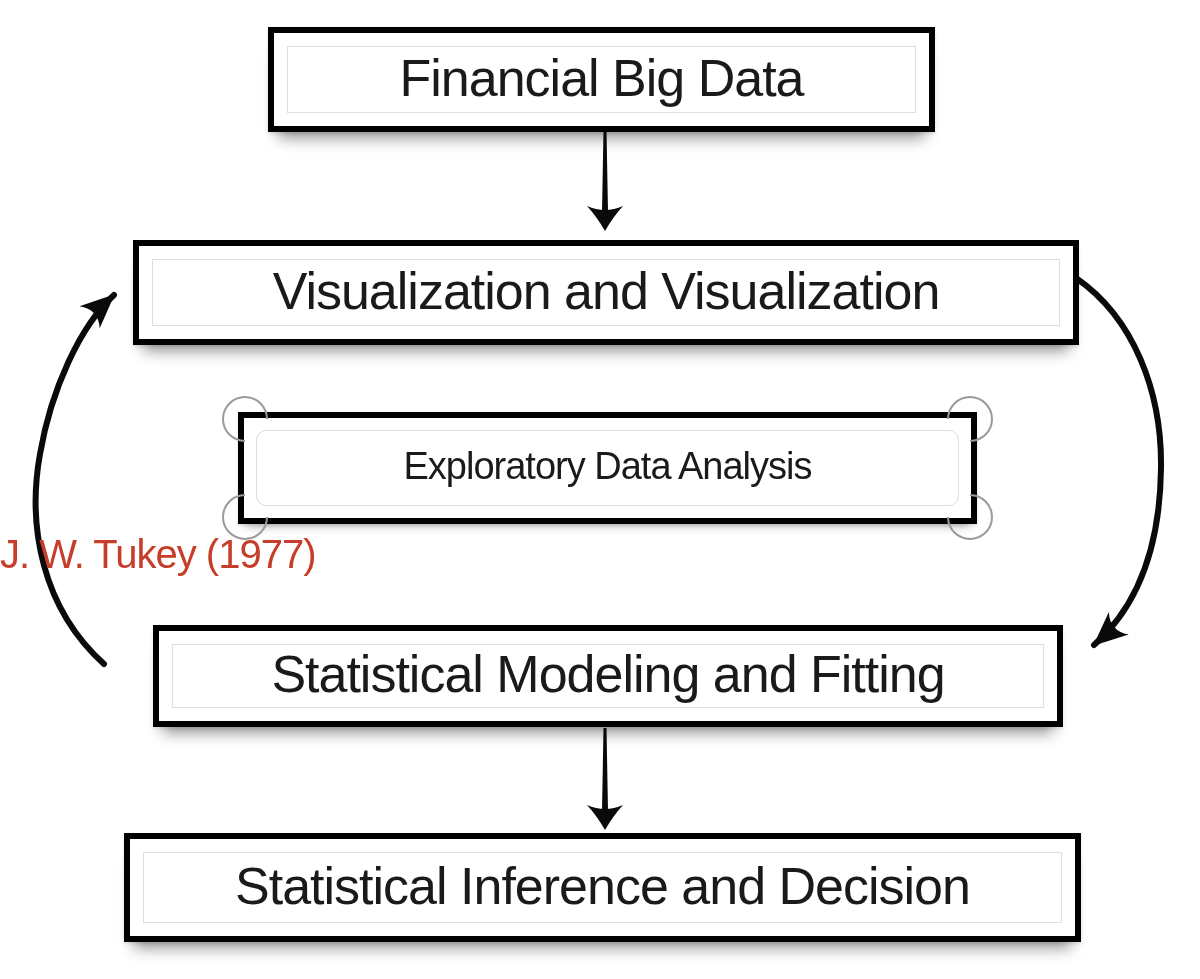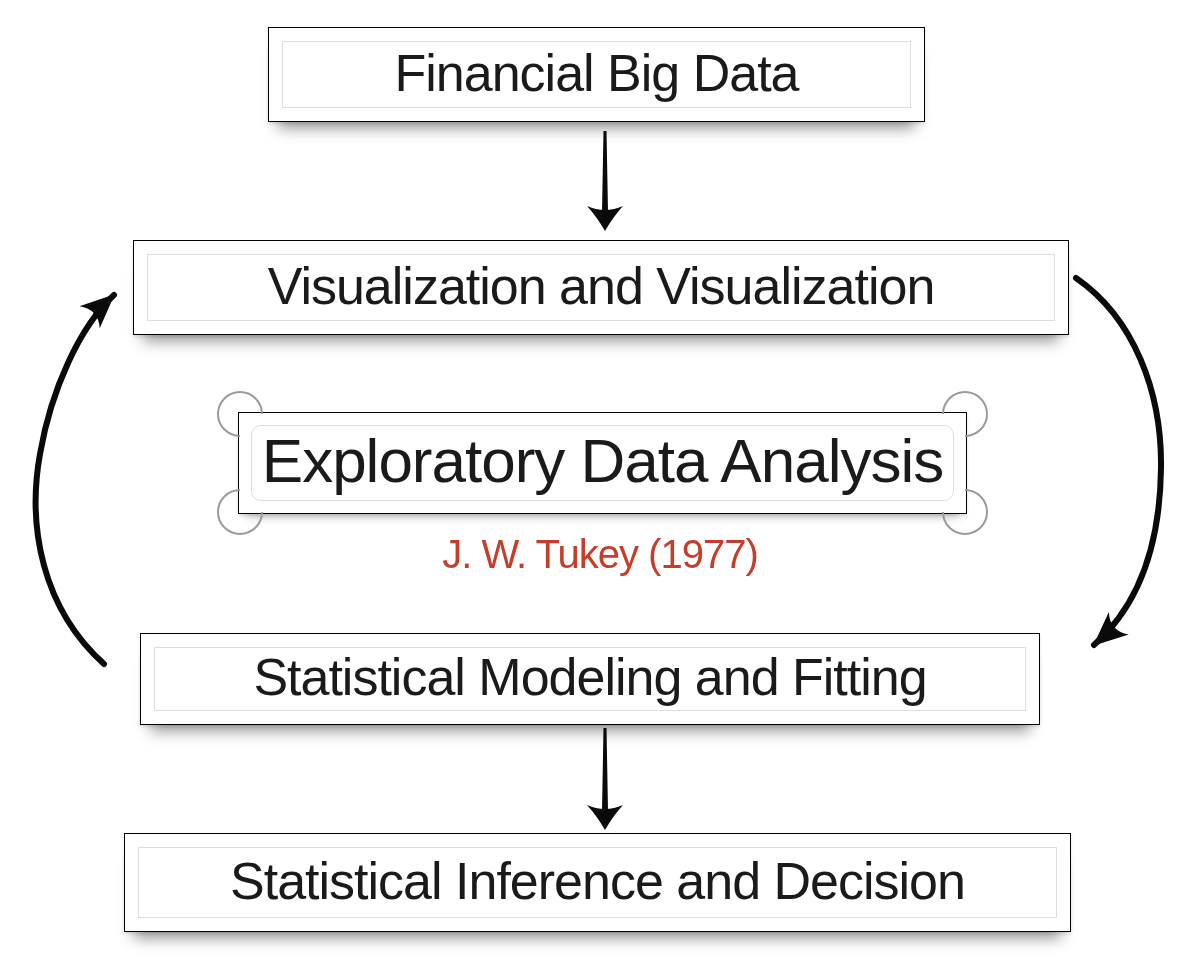--- a/index.html
+++ b/index.html
@@ -11,21 +11,21 @@
   .canvas {
     position: relative;
     width: 1200px;
     height: 979px;
     background: #ffffff;
     overflow: hidden;
   }
   .node {
     position: absolute;
     background: #ffffff;
-    border: 1px solid #000000;
+    border: 6px solid #000000;
     box-shadow: 0 2px 3px rgba(0,0,0,0.10), 0 16px 14px -10px rgba(0,0,0,0.42);
     display: flex;
     align-items: center;
     justify-content: center;
     color: #1a1a1a;
   }
   .inner-frame {
     position: absolute;
     inset: 13px;
     border: 1px solid #dedede;
@@ -37,30 +37,30 @@
     font-size: 52px;
     letter-spacing: -1px;
     font-weight: 400;
     line-height: 1;
     padding-bottom: 4px;
   }
   .node-financial        { left: 268px; top: 27px;  width: 655px; height: 93px; }
   .node-summarization    { left: 133px; top: 240px; width: 934px; height: 93px; }
   .node-eda              { left: 238px; top: 412px; width: 727px; height: 100px;
                            box-shadow: 0 2px 3px rgba(0,0,0,0.10), 0 10px 9px -8px rgba(0,0,0,0.30); }
-  .node-eda .label       { font-size: 62px; text-align: center; }
+  .node-eda .label       { font-size: 38px; text-align: center; }
   .node-eda .inner-frame { inset: 12px; border-radius: 10px; }
-  .node-modeling         { left: 140px; top: 625px; width: 898px; height: 90px; margin-top: 8px; }
+  .node-modeling         { left: 153px; top: 625px; width: 898px; height: 90px; }
   .node-inference        { left: 124px; top: 833px; width: 945px; height: 97px; }
   .attribution {
     position: absolute;
     left: 0; top: 528px;
     width: 1200px;
     height: 52px;
-    text-align: center;
+    text-align: left;
     font-size: 40px;
     letter-spacing: -1px;
     color: #c63d2a;
     line-height: 52px;
   }
   .arrow-layer {
     position: absolute;
     left: 0; top: 0;
     width: 1200px;
     height: 979px;

